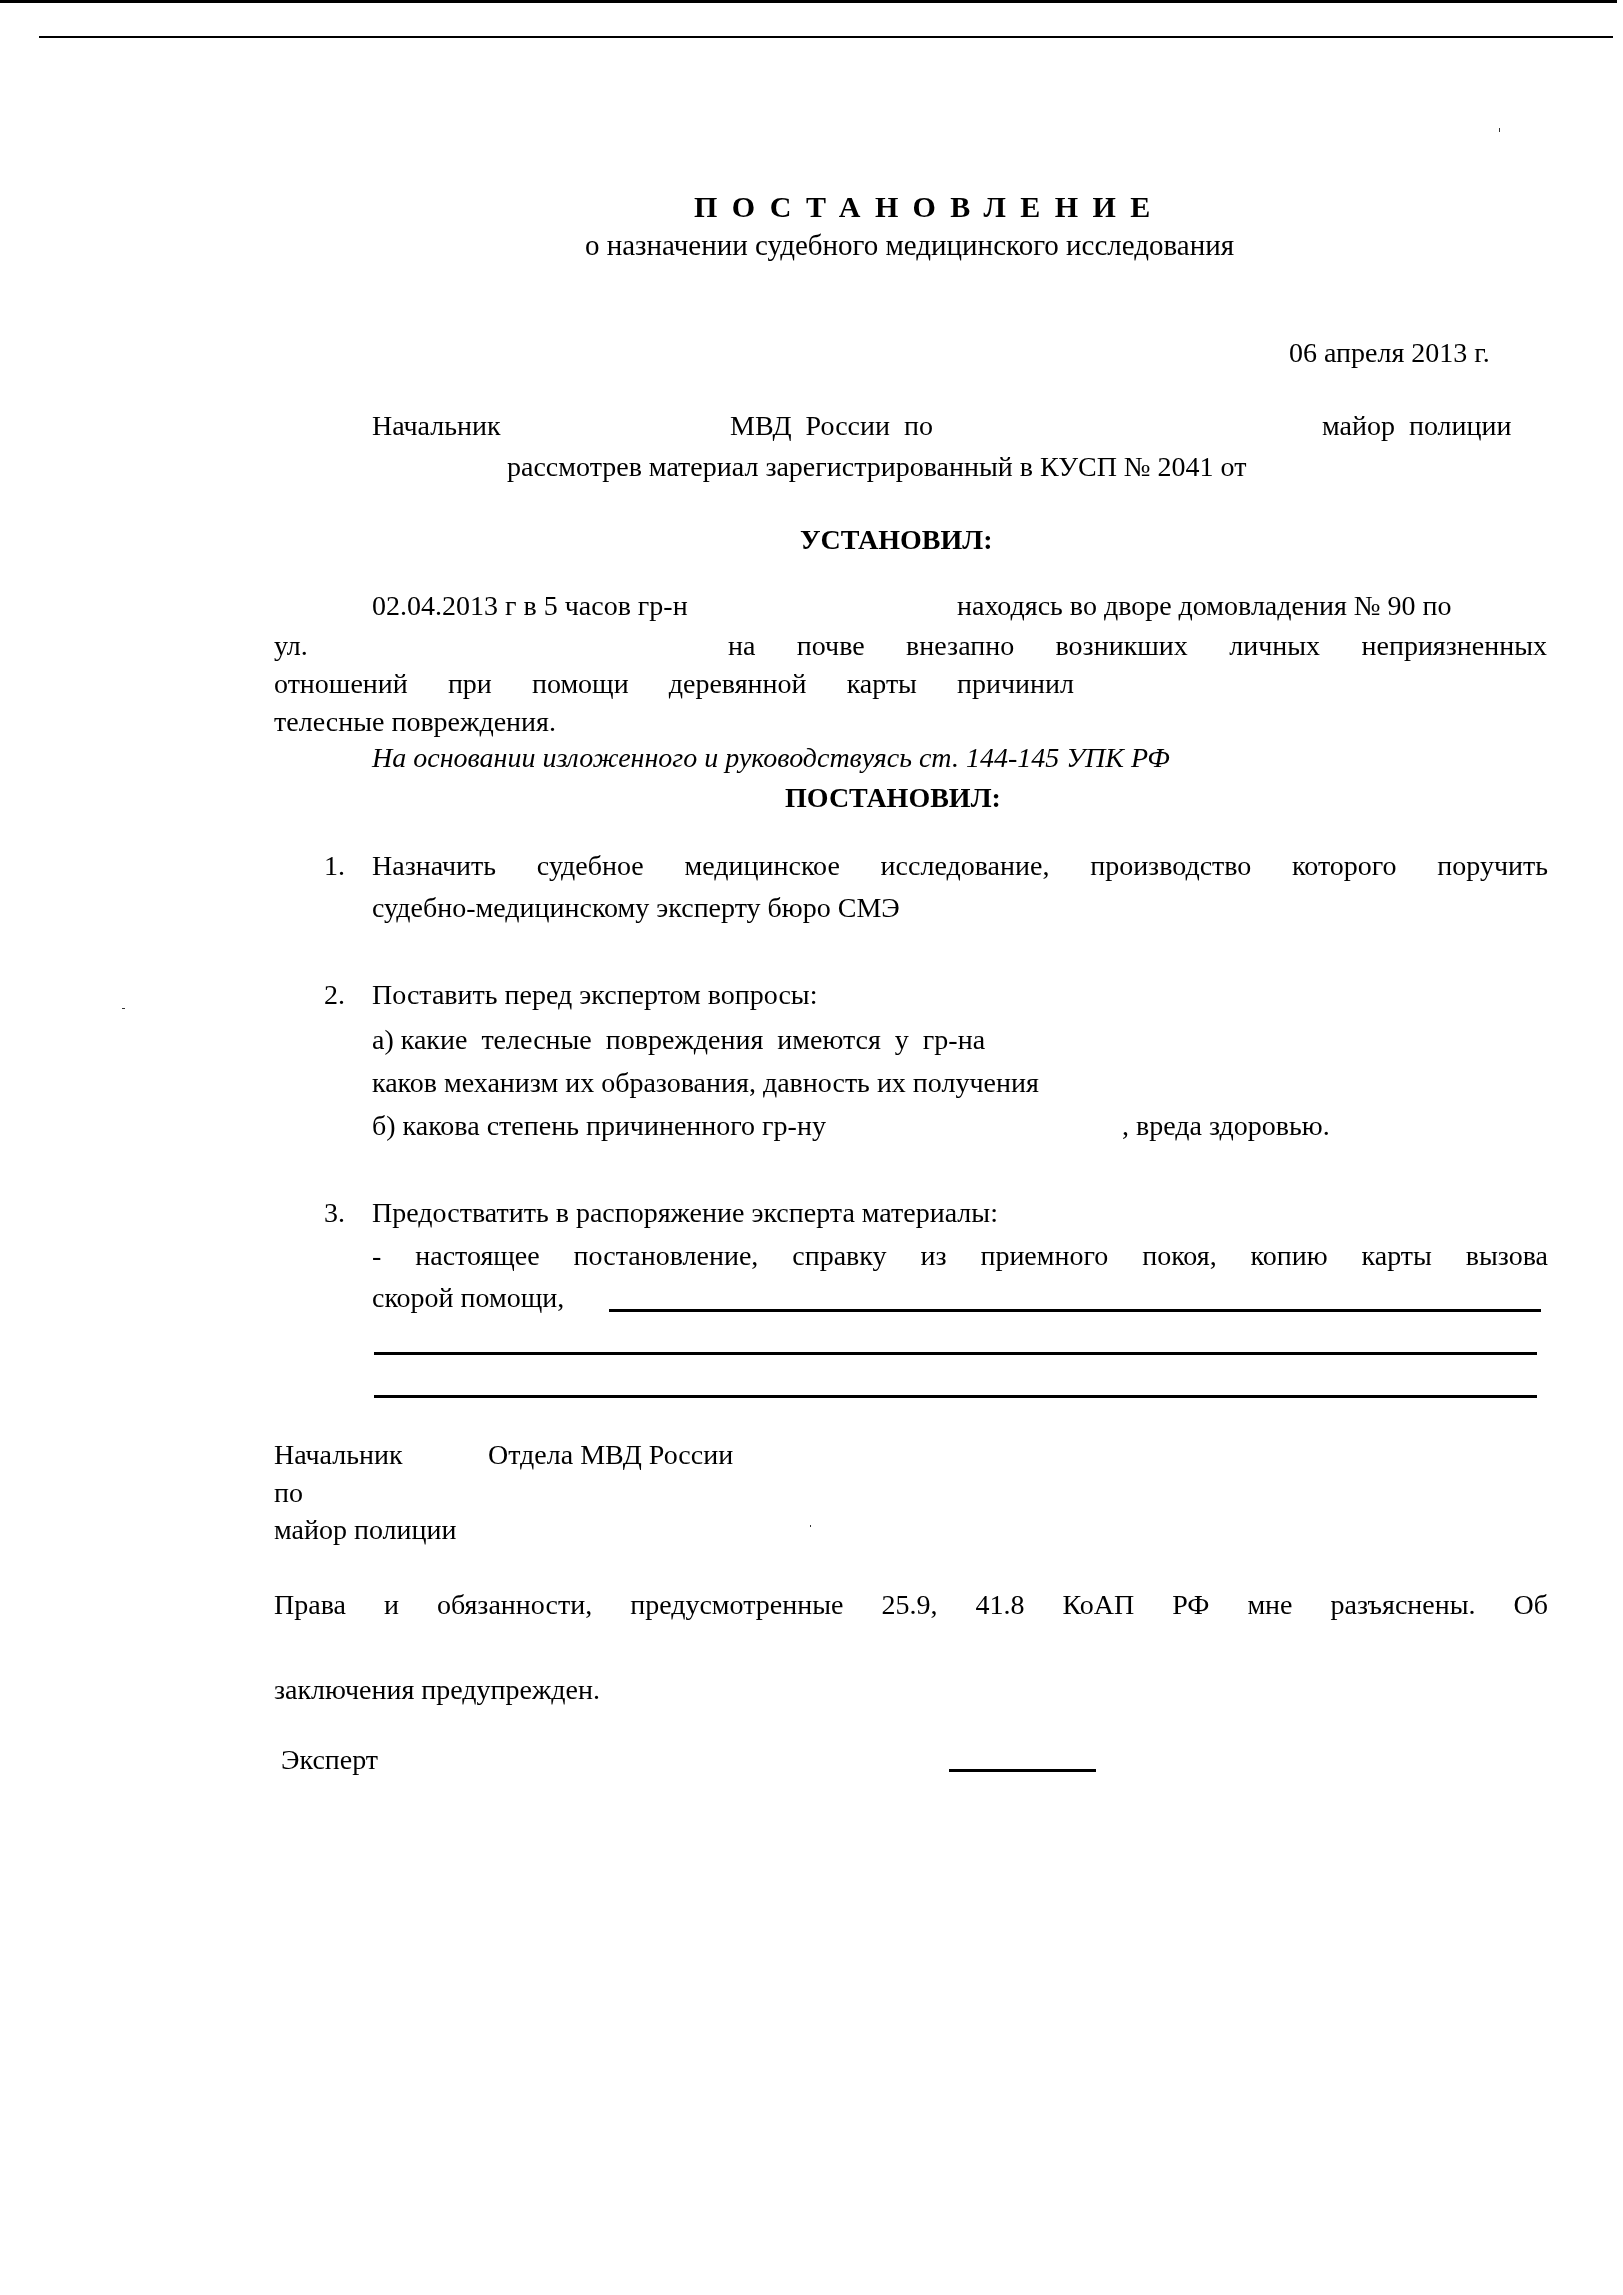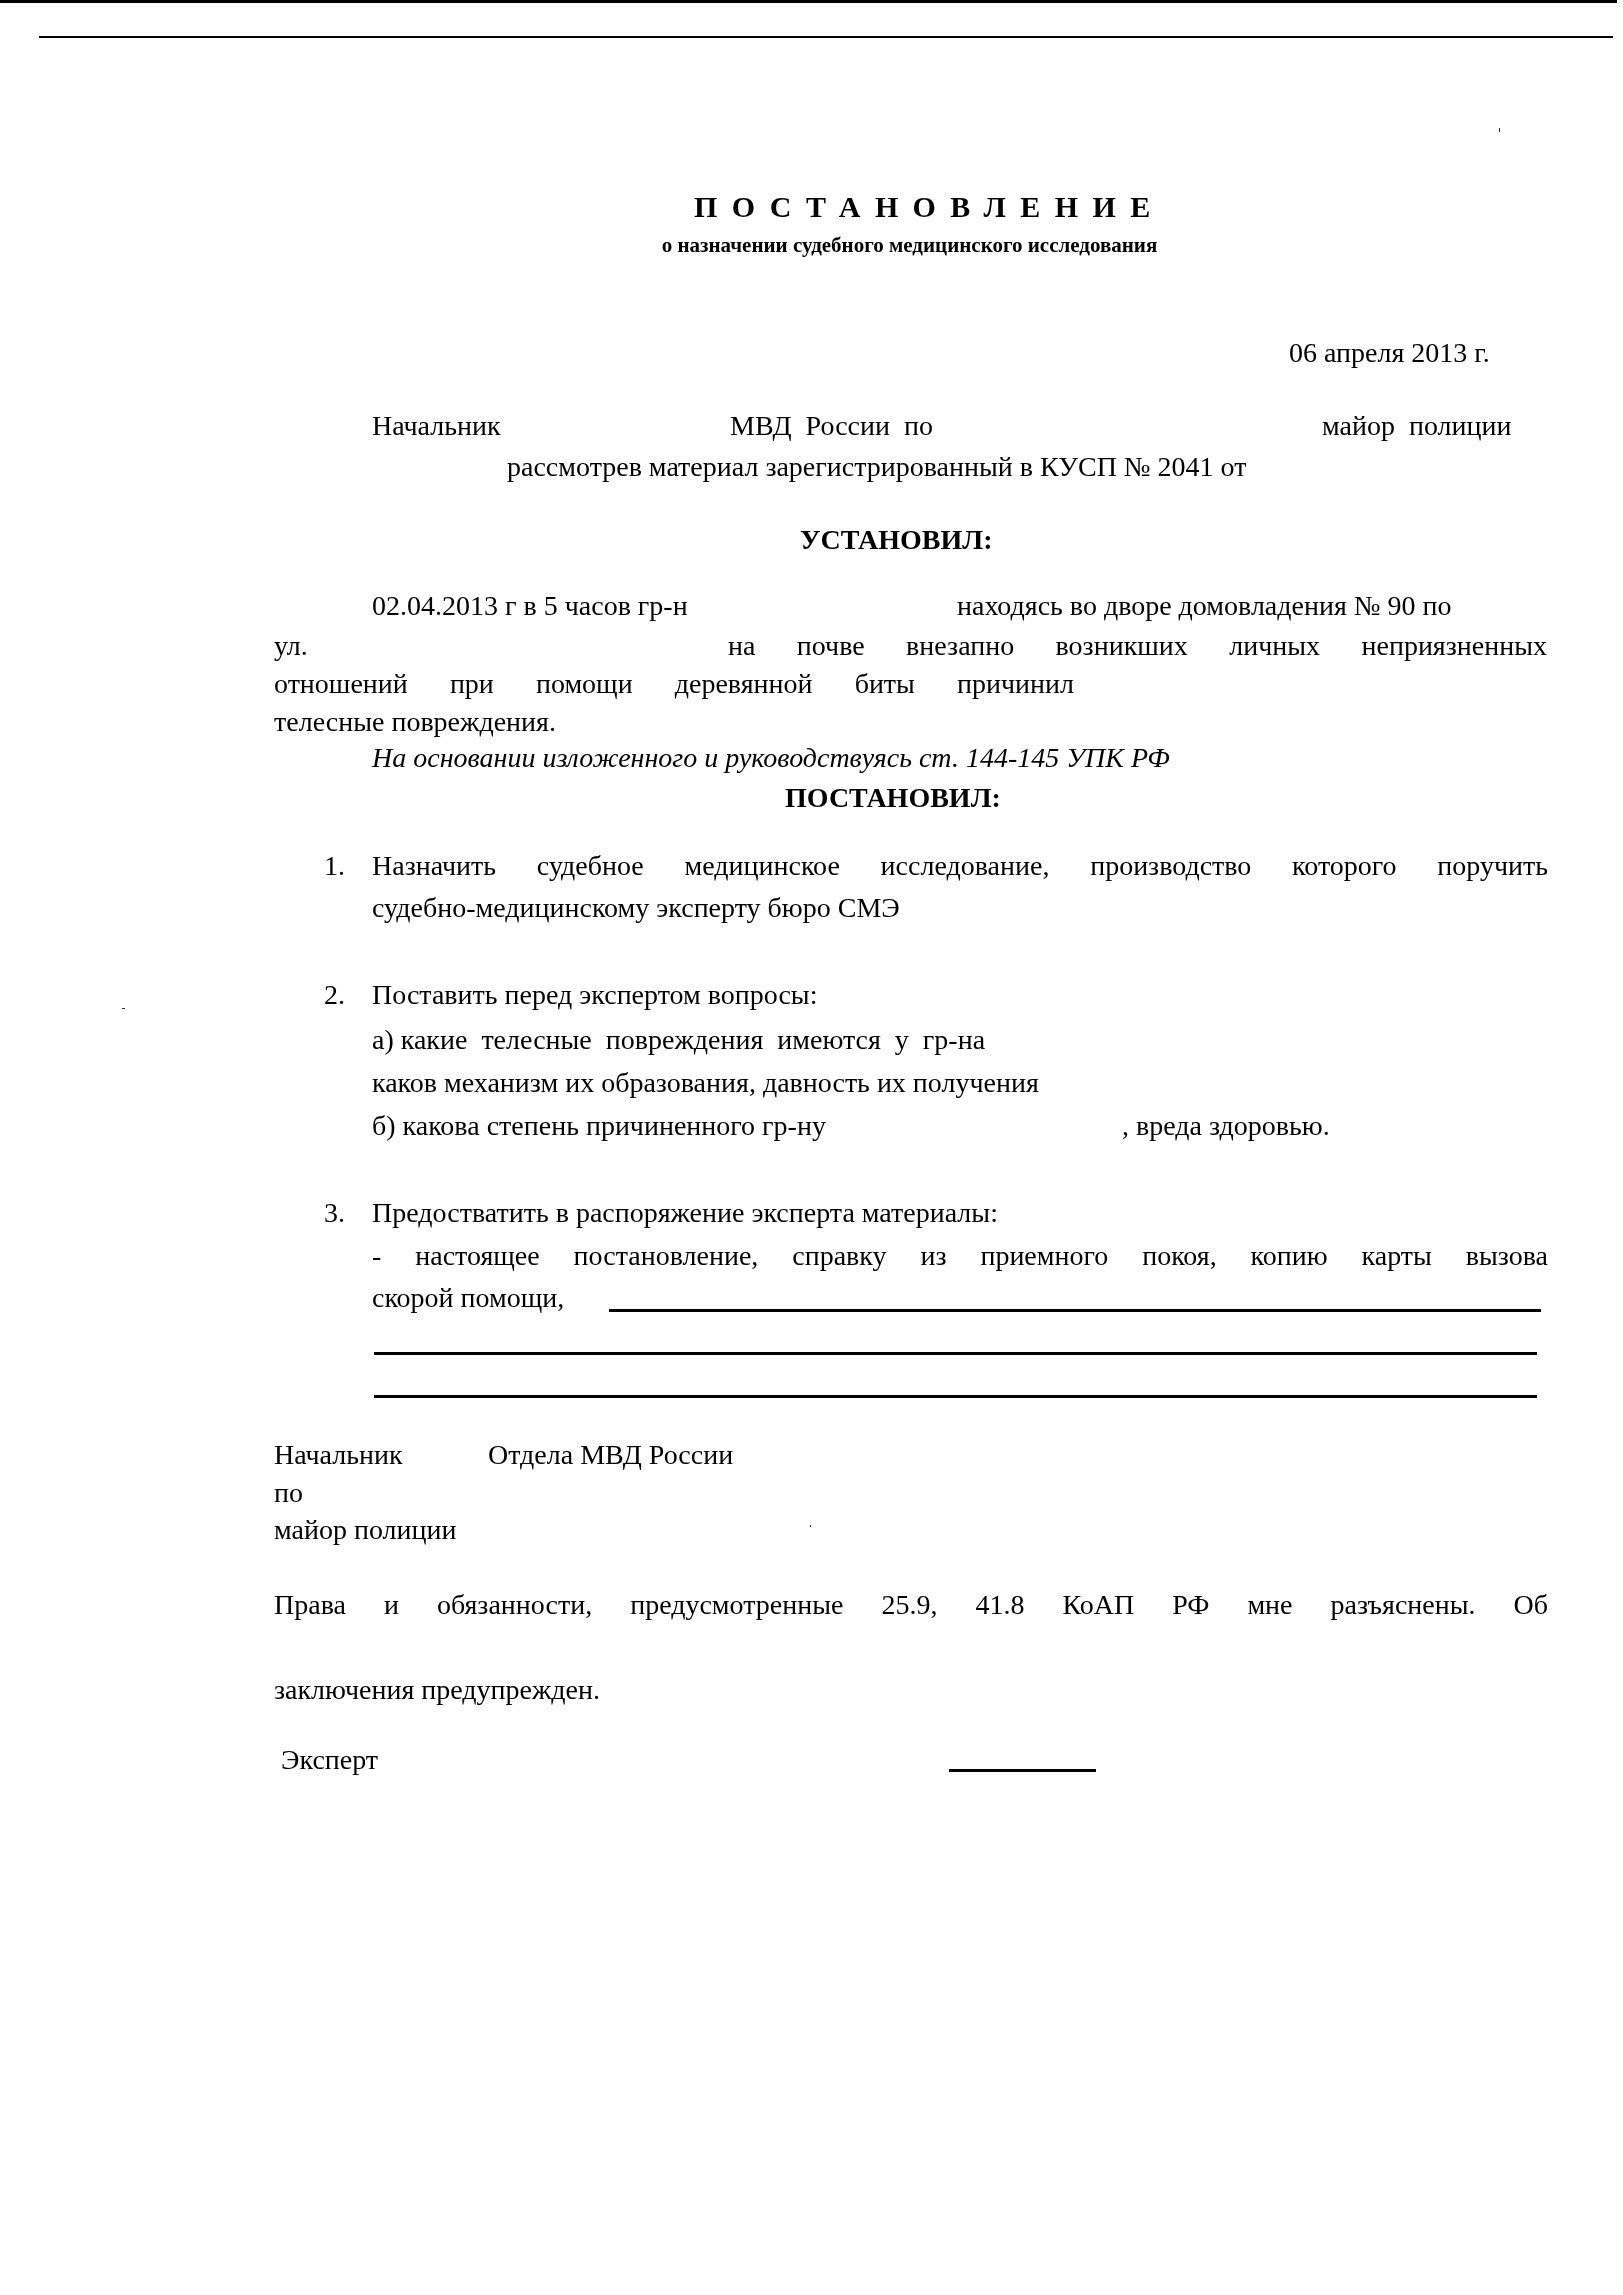--- a/index.html
+++ b/index.html
@@ -18,21 +18,21 @@
   .b { font-weight:bold; }
   .just {
     text-align: justify; text-align-last: justify;
     white-space: normal; overflow:hidden;
   }
   .uline { display:inline-block; border-bottom:2px solid #000; height:30px; vertical-align:baseline; }
   .center { text-align:center; }
   .title {
     font-size:30px; font-weight:bold; letter-spacing:14.4px;
   }
-  .subtitle { font-size:21px; font-weight:bold;text-align:center; }
+  .subtitle { font-size:29px; font-weight:normal;text-align:center; }
   .watermark {
     position:absolute; white-space:nowrap;
     font-family:"DejaVu Sans", sans-serif;
     font-size:38px; color:#ffffff;
     -webkit-text-stroke: 1.3px #555;
     text-shadow: 0.7px 0.7px 0 #999, -0.7px -0.7px 0 #ddd;
     letter-spacing:1.3px;
   }
   .speck { position:absolute; background:#333; }
 </style>
@@ -55,21 +55,21 @@
   <div class="ln" style="left:507px;top:447px;">рассмотрев материал зарегистрированный в КУСП № 2041 от</div>
 
   <div class="ln b" style="left:800px;top:520px;">УСТАНОВИЛ:</div>
 
   <div class="ln" style="left:372px;top:586px;">02.04.2013 г в 5 часов гр-н</div>
   <div class="ln" style="left:957px;top:586px;">находясь во дворе домовладения № 90 по</div>
 
   <div class="ln" style="left:274px;top:626px;">ул.</div>
   <div class="ln just" style="left:728px;top:626px;width:819px;">на почве внезапно возникших личных неприязненных</div>
 
-  <div class="ln just" style="left:274px;top:664px;width:800px;">отношений при помощи деревянной биты причинил</div>
+  <div class="ln just" style="left:274px;top:664px;width:800px;">отношений при помощи деревянной карты причинил</div>
   <div class="ln" style="left:274px;top:702px;">телесные повреждения.</div>
   <div class="ln" style="left:372px;top:738px;font-style:italic;">На основании изложенного и руководствуясь ст. 144-145 УПК РФ</div>
 
   <div class="ln b" style="left:785px;top:778px;">ПОСТАНОВИЛ:</div>
 
   <div class="ln" style="left:324px;top:846px;">1.</div>
   <div class="ln" style="left:372px;top:888px;">судебно-медицинскому эксперту бюро СМЭ</div>
   <div class="ln just" style="left:372px;top:846px;width:1176px;">Назначить судебное медицинское исследование, производство которого поручить</div>
 
   <div class="ln" style="left:324px;top:975px;">2.</div>

